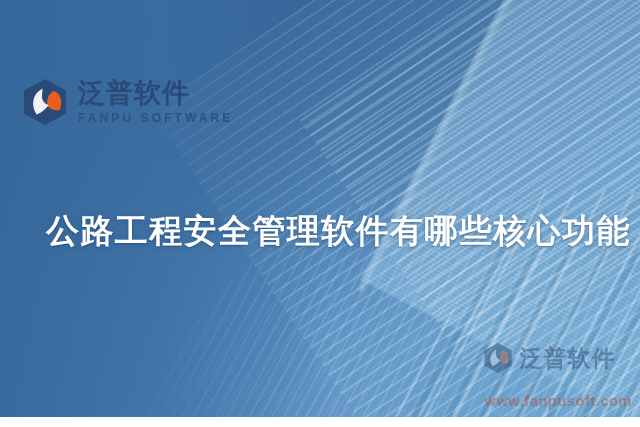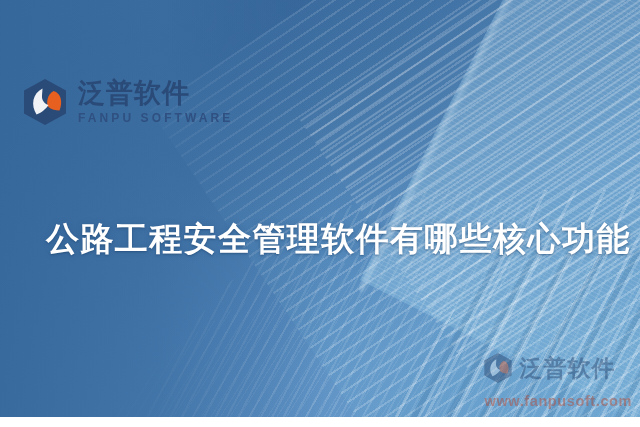--- a/index.html
+++ b/index.html
@@ -227,21 +227,21 @@
     letter-spacing: 3.1px;
     color: #2f5080;
     margin-top: 3px;
     white-space: nowrap;
   }
 
   
   .headline {
     position: absolute;
     left: 46px;
-    top: 217px;
+    top: 209px;
     width: 580px;
     font-family: "DejaVu Serif", "Liberation Serif", serif;
     font-size: 33px;
     font-weight: 700;
     letter-spacing: 1.4px;
     color: #ffffff;
     white-space: nowrap;
     text-shadow:
       0 1px 2px rgba(20,55,95,0.45),
       0 0 6px rgba(30,70,115,0.25);
@@ -275,21 +275,21 @@
     color: #27456f;
     line-height: 1;
     white-space: nowrap;
   }
   .wm-url {
     font-family: "Liberation Sans", sans-serif;
     font-size: 14.5px;
     font-weight: 700;
     letter-spacing: 0.6px;
     color: #b8452c;
-    margin-top: 9px;
+    margin-top: 19px;
     margin-left: 2px;
     white-space: nowrap;
   }
 </style>
 </head>
 <body>
 
 <div id="banner">
 
   <div class="sky"></div>

